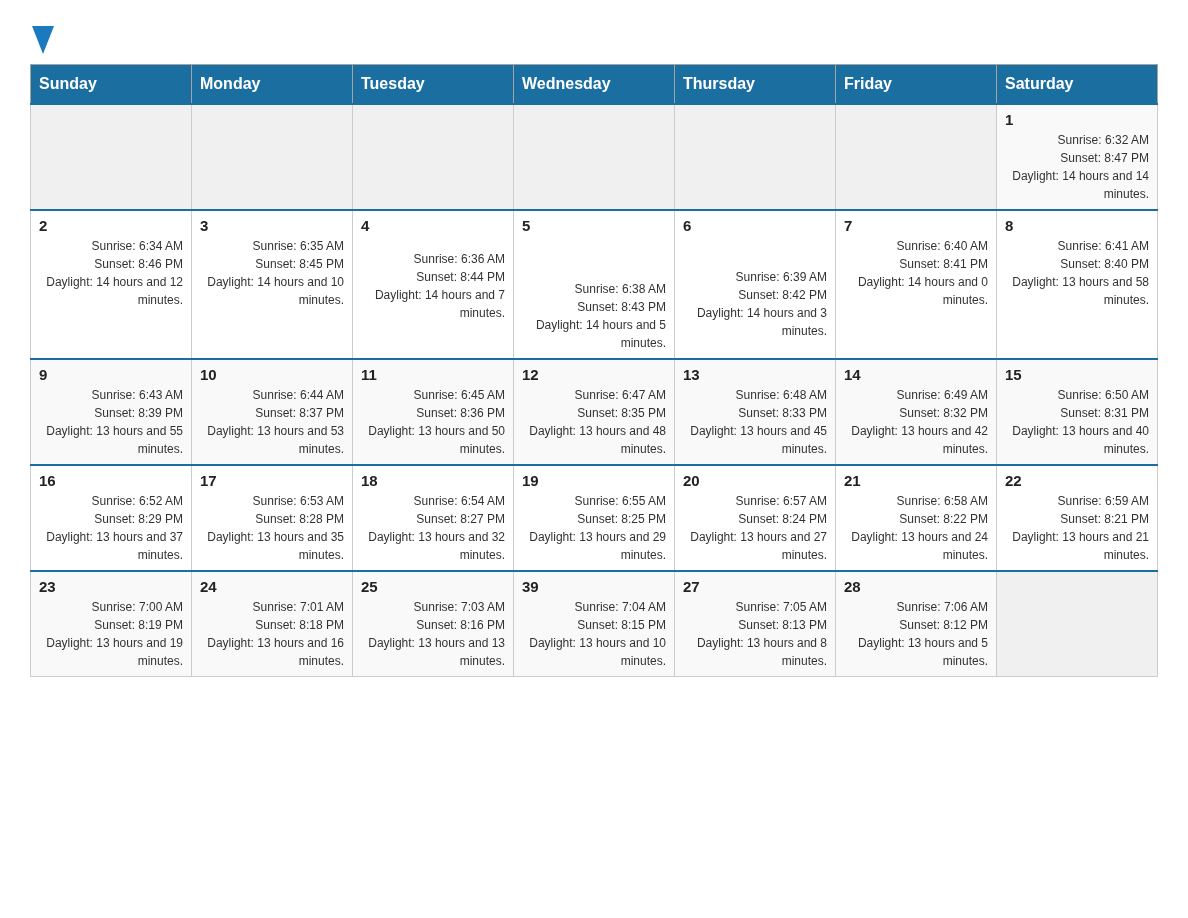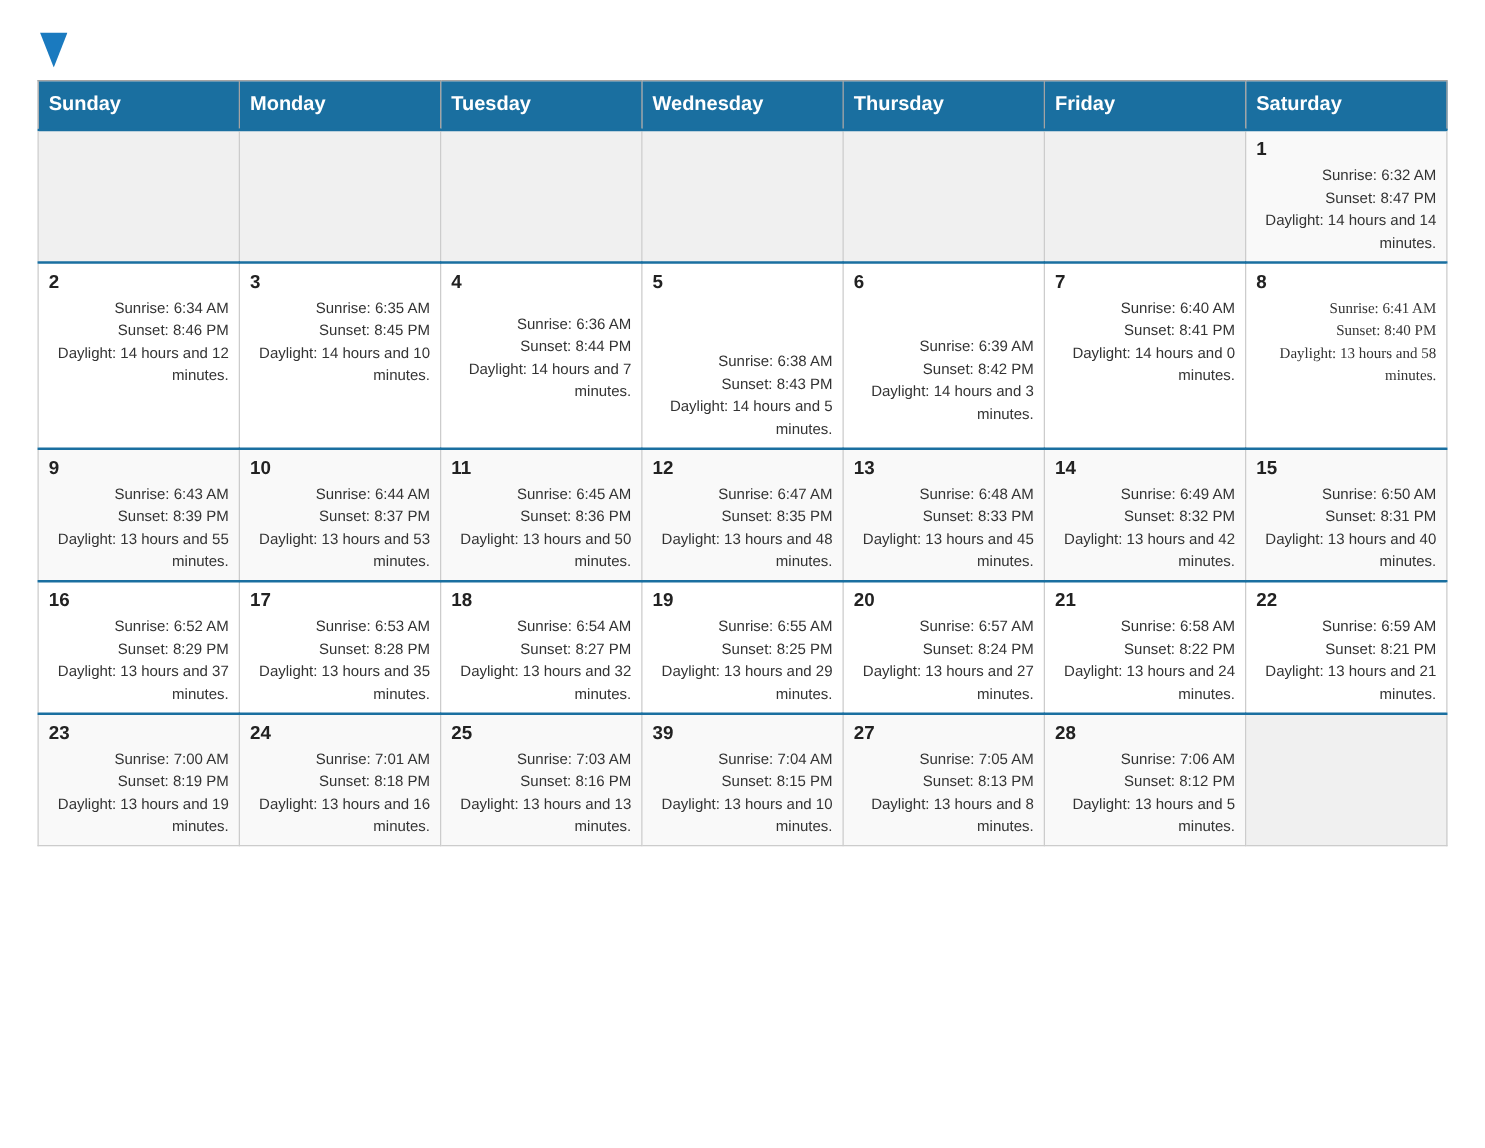--- a/index.html
+++ b/index.html
@@ -177,21 +177,21 @@
 Daylight: 14 hours and 3 minutes.</div>
         </td>
         <td>
           <span class="day-number">7</span>
           <div class="day-info" style="white-space: pre-line;">Sunrise: 6:40 AM
 Sunset: 8:41 PM
 Daylight: 14 hours and 0 minutes.</div>
         </td>
         <td>
           <span class="day-number">8</span>
-          <div class="day-info" style="white-space: pre-line; font-family: Liberation Serif, serif;">Sunrise: 6:41 AM
+          <div class="day-info" style="white-space: pre-line;">Sunrise: 6:41 AM
 Sunset: 8:40 PM
 Daylight: 13 hours and 58 minutes.</div>
         </td>
       </tr>
       <tr>
         <td>
           <span class="day-number">9</span>
           <div class="day-info" style="white-space: pre-line;">Sunrise: 6:43 AM
 Sunset: 8:39 PM
 Daylight: 13 hours and 55 minutes.</div>

